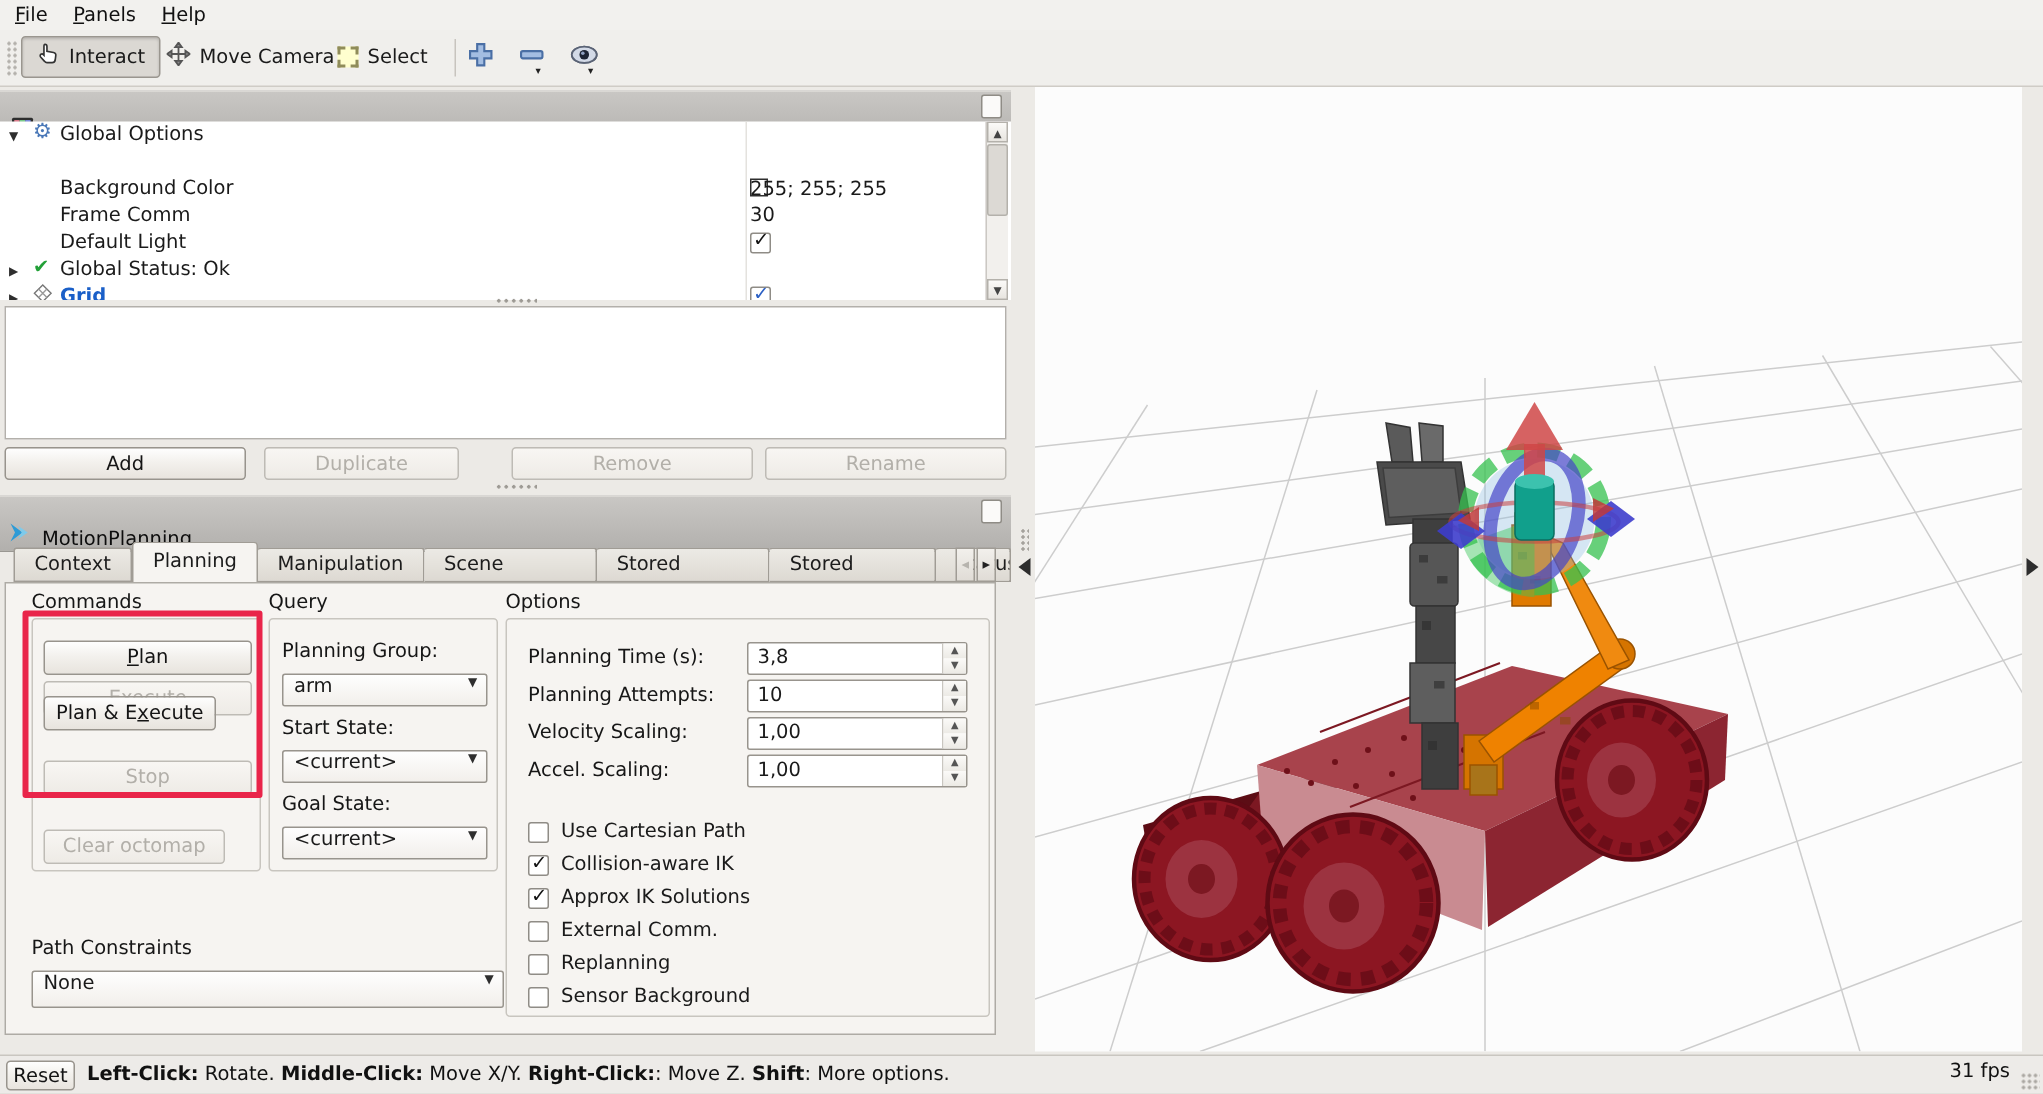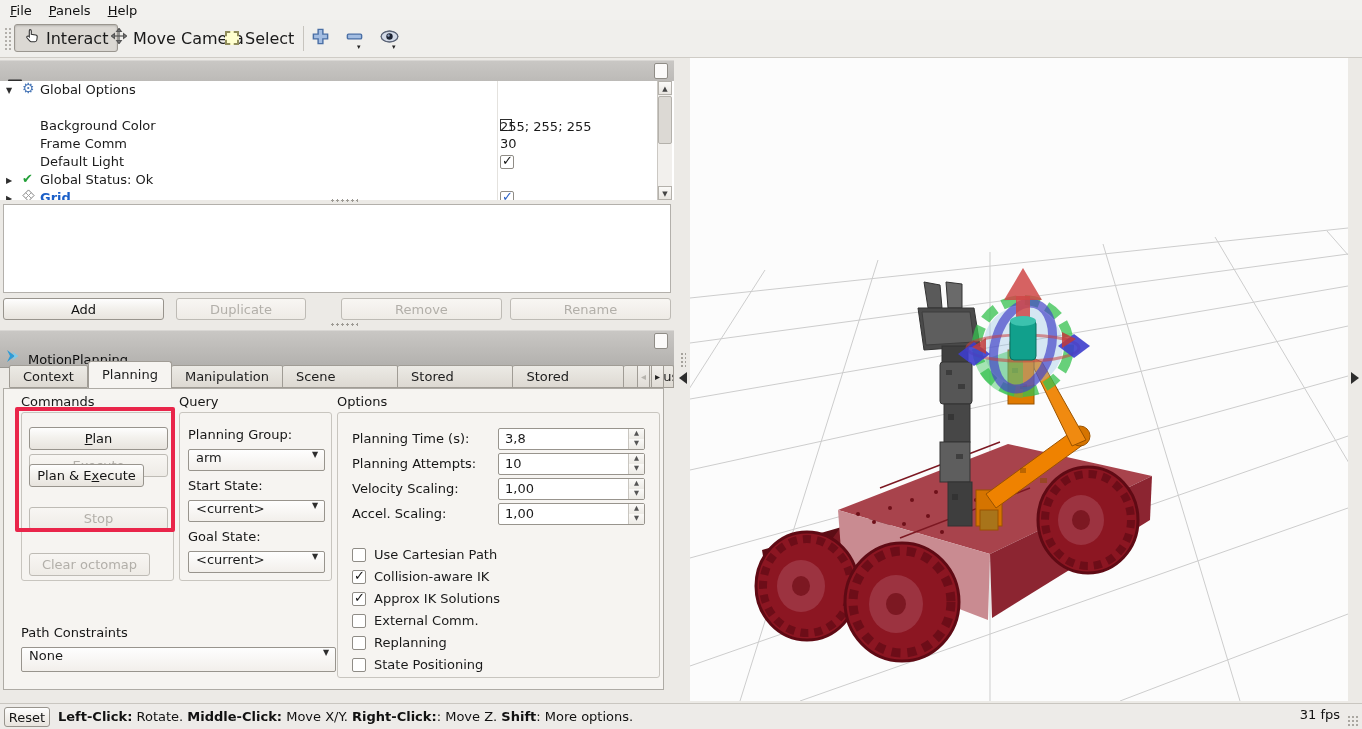--- a/index.html
+++ b/index.html
@@ -9,21 +9,21 @@
   .abs{position:absolute}
   u{text-decoration:underline}
 
   
   .menubar{position:absolute;left:0;top:0;width:100%;height:20px;background:#f2f1ee;
            display:flex;align-items:center;padding-left:10px;gap:17px}
   .menu-item{font-size:13px;color:#111;cursor:default}
   .toolbar{position:absolute;left:0;top:20px;width:100%;height:38px;background:#f0efec;border-bottom:1px solid #cfccc6}
   .tb-grip{position:absolute;left:4px;top:7px;width:8px;height:24px;
            background-image:radial-gradient(#b3b0ab 1px,transparent 1.2px);background-size:4px 4px}
-  .tool-btn{position:absolute;top:4px;height:28px;display:flex;align-items:center;gap:6px;padding:0 9px;border-radius:3px;font-size:16px}
+  .tool-btn{position:absolute;top:4px;height:28px;display:flex;align-items:center;gap:6px;padding:0 9px;border-radius:3px;font-size:13px}
   .tool-btn.active{background:#dbd8d3;border:1px solid #9a968f;box-shadow:inset 0 1px 2px rgba(0,0,0,.18)}
   .tb-sep{position:absolute;left:303px;top:6px;width:1px;height:25px;background:#c7c4be}
   .mini-arrow{position:absolute;font-size:7px;color:#222}
 
   
   .phdr{position:absolute;left:0;width:674px;height:38px;display:flex;align-items:flex-end;
         background:linear-gradient(#c9c7c4,#b2b0ad);border-top:1px solid #d9d7d4;border-bottom:1px solid #999792;font-size:13px;color:#0d0d0d}
   .float-btn{position:absolute;left:654px;width:14px;height:16px;top:2px;background:#fbfaf9;border:1px solid #8f8c86;border-radius:2px}
 
   
@@ -339,21 +339,21 @@
     <div class="cline" style="left:348px;top:224px">
       <span class="cbox"></span>
       <span>External Comm.</span>
     </div>
     <div class="cline" style="left:348px;top:246px">
       <span class="cbox"></span>
       <span>Replanning</span>
     </div>
     <div class="cline" style="left:348px;top:268px">
       <span class="cbox"></span>
-      <span>State Positioning</span>
+      <span>Sensor Background</span>
     </div>
 
     <span class="sect" style="left:17px;top:236px">Path Constraints</span>
     <div class="combo" style="left:17px;top:258px;width:315px;height:25px">
       <span class="cv">None</span>
       <span class="ca">▼</span>
     </div>
   </div>
 
   <div class="vgrip" style="left:680px;top:352px"></div>

